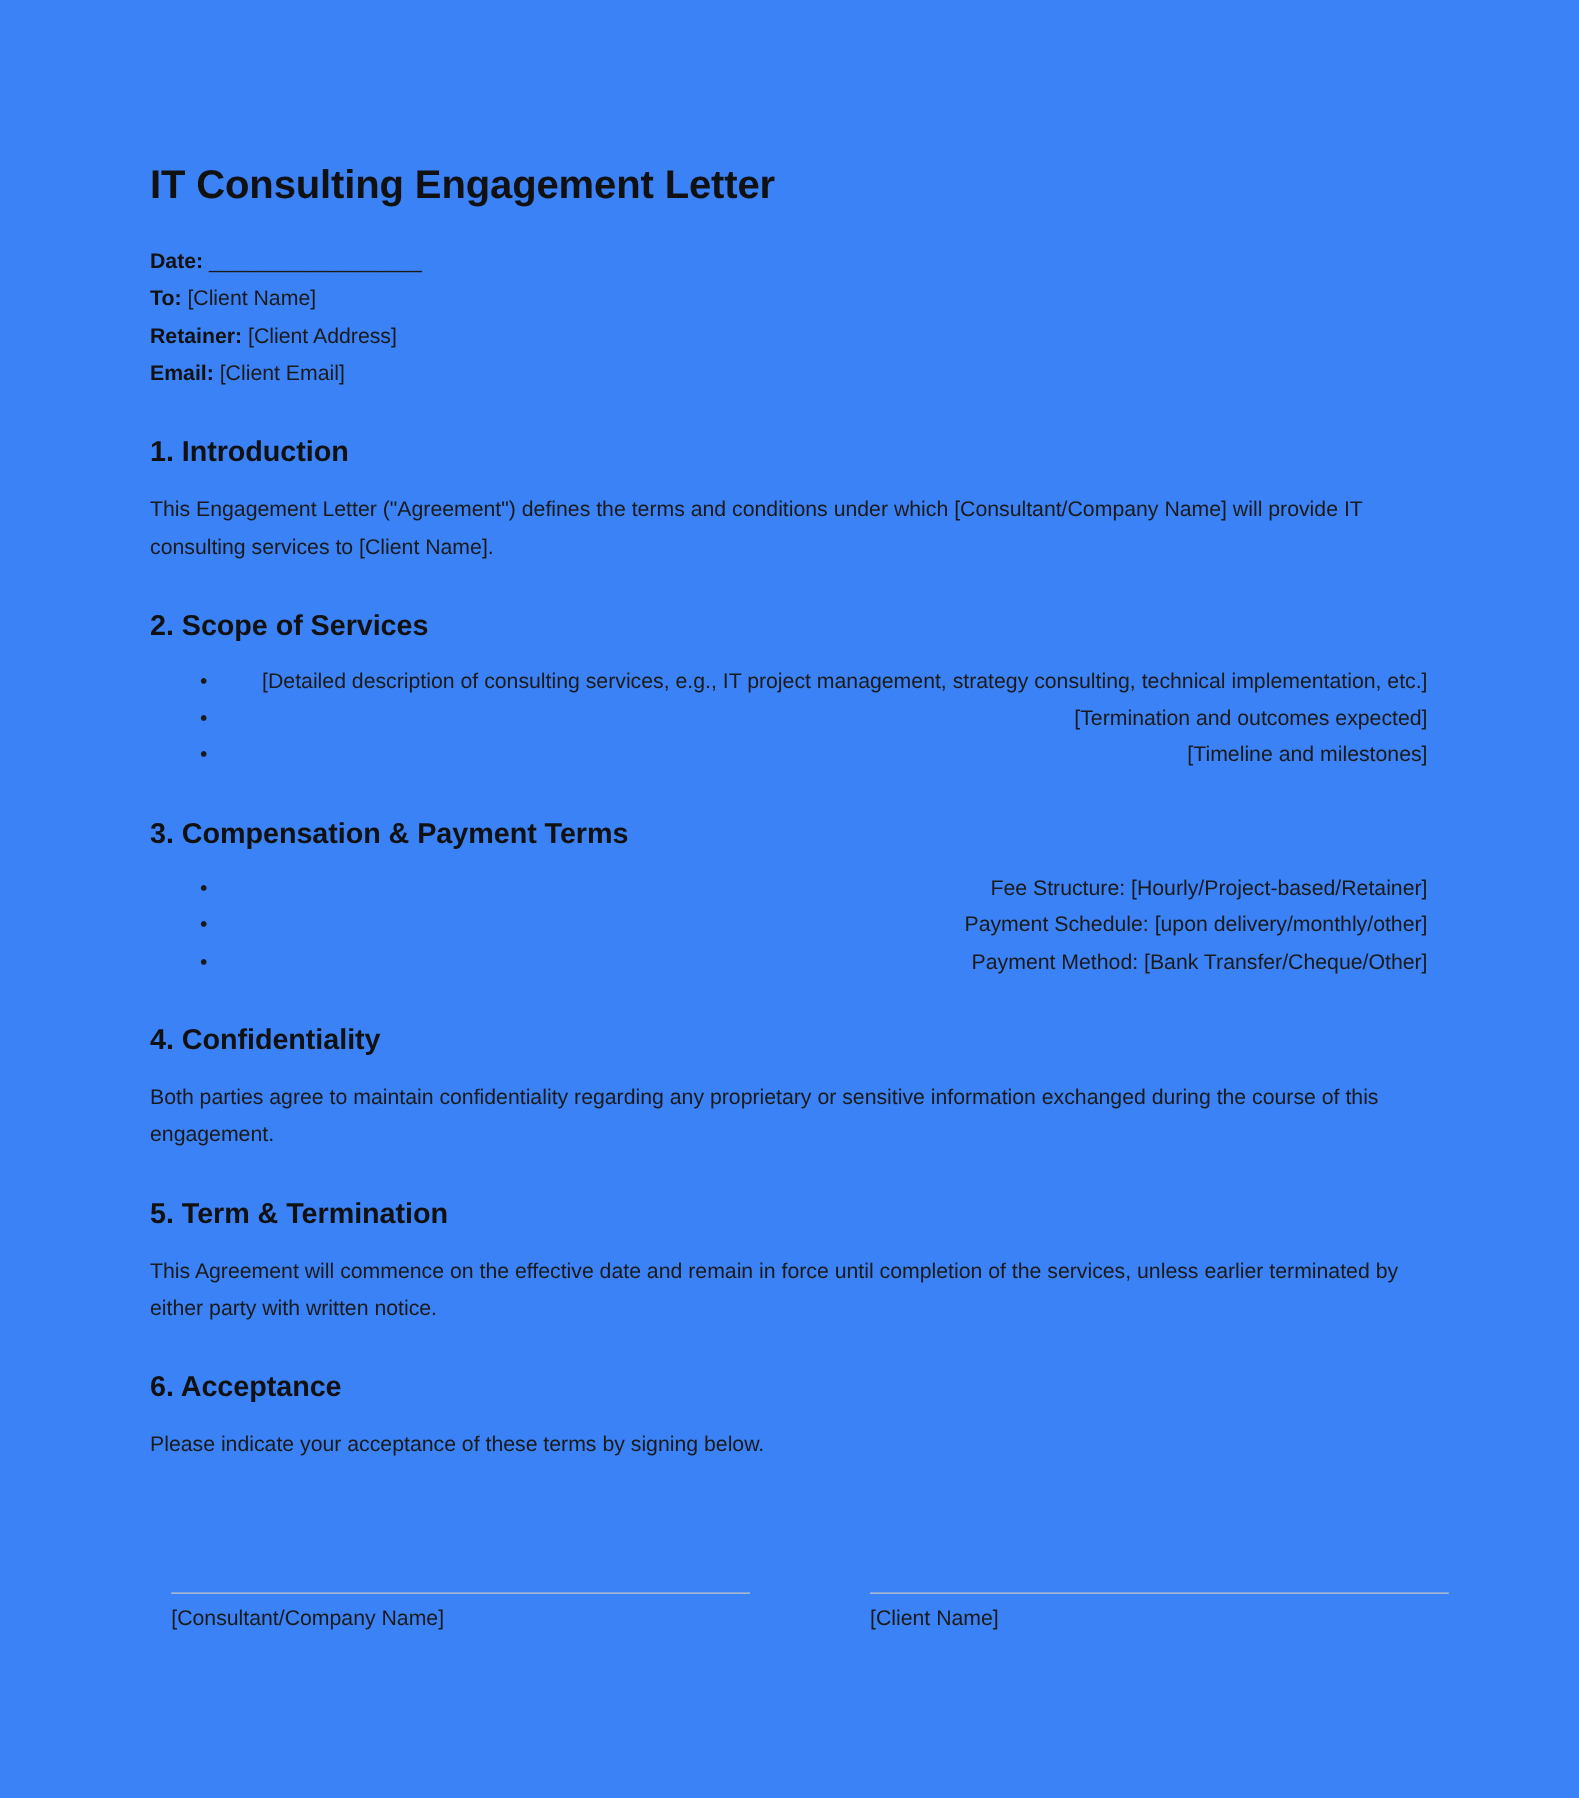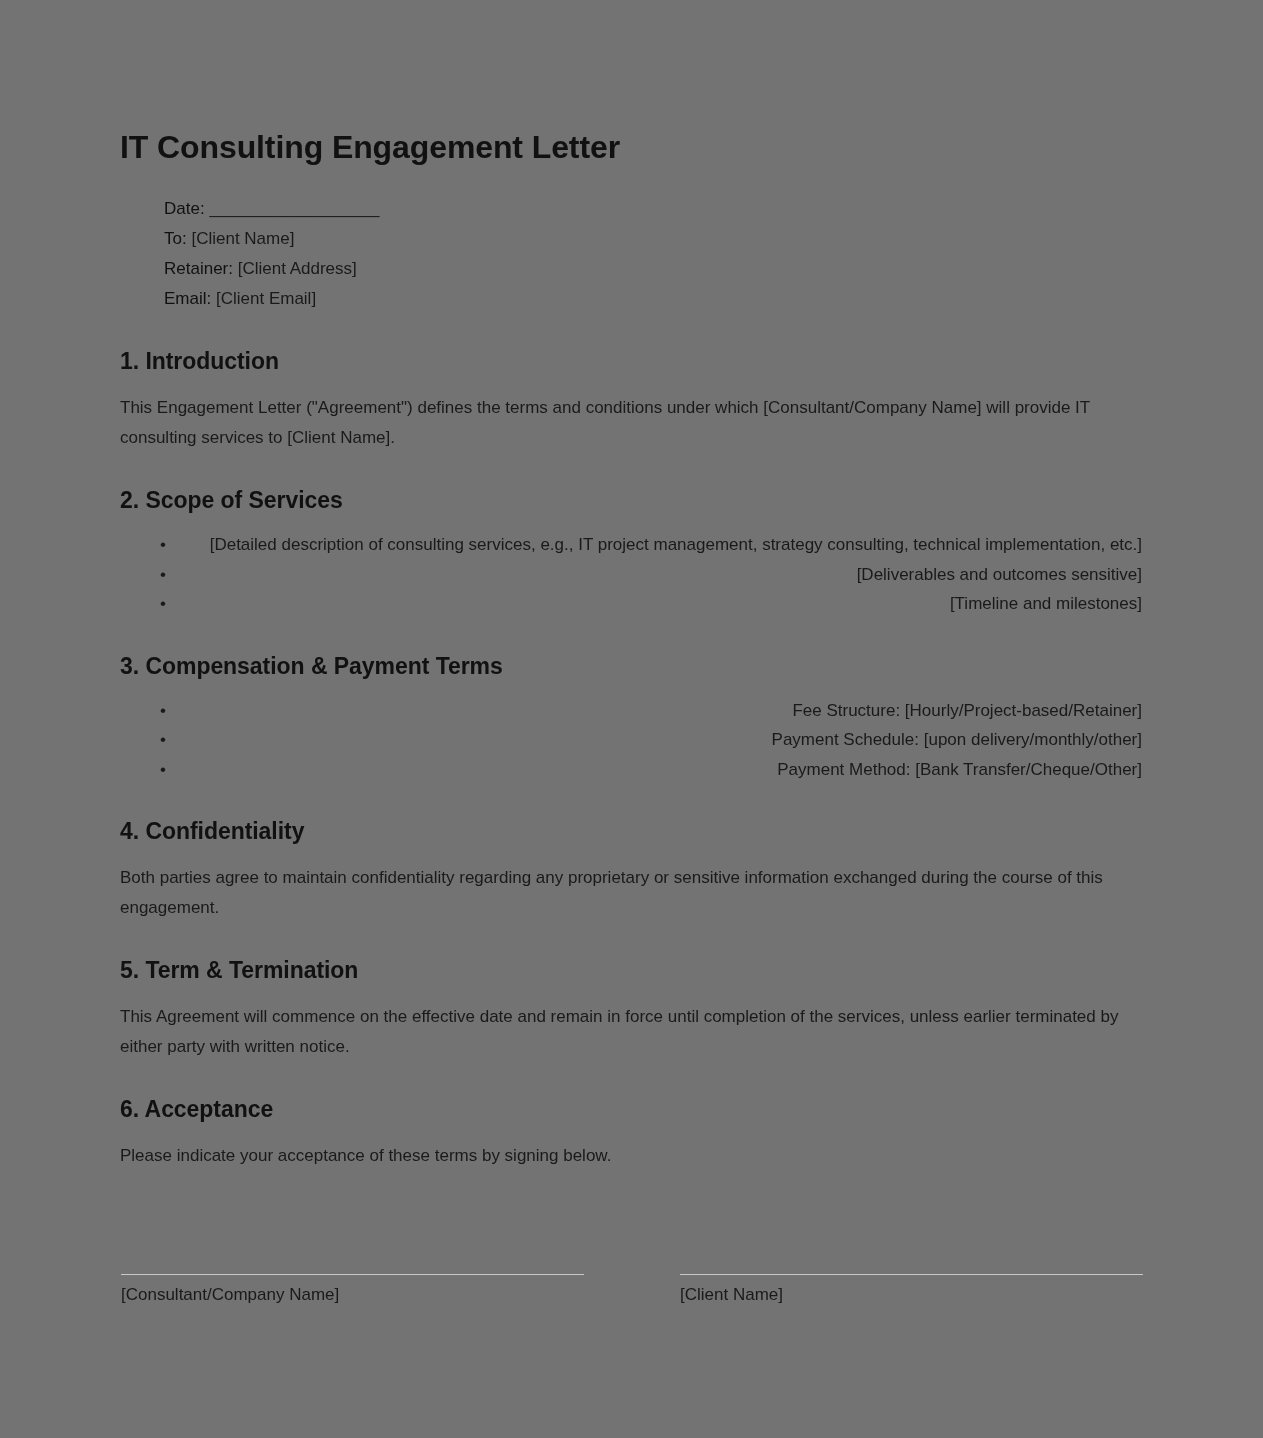--- a/index.html
+++ b/index.html
@@ -9,21 +9,21 @@
   }
   body {
     font-family: "Liberation Sans", sans-serif;
     color: #1a1a1a;
     -webkit-font-smoothing: antialiased;
   }
   .page {
     position: relative;
     width: 1263px;
     height: 1438px;
-    background: #737373;
+    background: #3b82f6;
     overflow: hidden;
     box-sizing: border-box;
   }
   .content {
     position: absolute;
     left: 120px;
     top: 0;
     width: 1022px;
   }
   .doc-title {
@@ -37,23 +37,22 @@
   }
   .meta-block {
     margin-top: 28px;
   }
   .meta-line {
     font-size: 17px;
     line-height: 30px;
     color: #1a1a1a;
   }
   .meta-label {
-    font-weight: 400;
+    font-weight: 700;
     color: #111111;
-    margin-left: 44px;
   }
   .meta-value {
     font-weight: 400;
     text-align: right;
   }
   .section-heading {
     font-size: 23px;
     font-weight: 700;
     color: #111111;
     margin: 0;
@@ -86,21 +85,21 @@
   ul.bullets li::before {
     content: "\2022";
     position: absolute;
     left: -2px;
     top: 0;
     font-size: 17px;
     color: #1a1a1a;
   }
   .signature-area {
     position: absolute;
-    left: 121px;
+    left: 137px;
     top: 1274px;
     width: 1022px;
     display: flex;
     justify-content: space-between;
   }
   .sig-col {
     width: 463px;
   }
   .sig-rule {
     width: 100%;
@@ -146,21 +145,21 @@
 
     <section>
       <h2 class="section-heading">1. Introduction</h2>
       <p class="body-text">This Engagement Letter ("Agreement") defines the terms and conditions under which [Consultant/Company Name] will provide IT consulting services to [Client Name].</p>
     </section>
 
     <section>
       <h2 class="section-heading">2. Scope of Services</h2>
       <ul class="bullets">
         <li>[Detailed description of consulting services, e.g., IT project management, strategy consulting, technical implementation, etc.]</li>
-        <li>[Deliverables and outcomes sensitive]</li>
+        <li>[Termination and outcomes expected]</li>
         <li>[Timeline and milestones]</li>
       </ul>
     </section>
 
     <section>
       <h2 class="section-heading">3. Compensation &amp; Payment Terms</h2>
       <ul class="bullets">
         <li>Fee Structure: [Hourly/Project-based/Retainer]</li>
         <li>Payment Schedule: [upon delivery/monthly/other]</li>
         <li>Payment Method: [Bank Transfer/Cheque/Other]</li>

